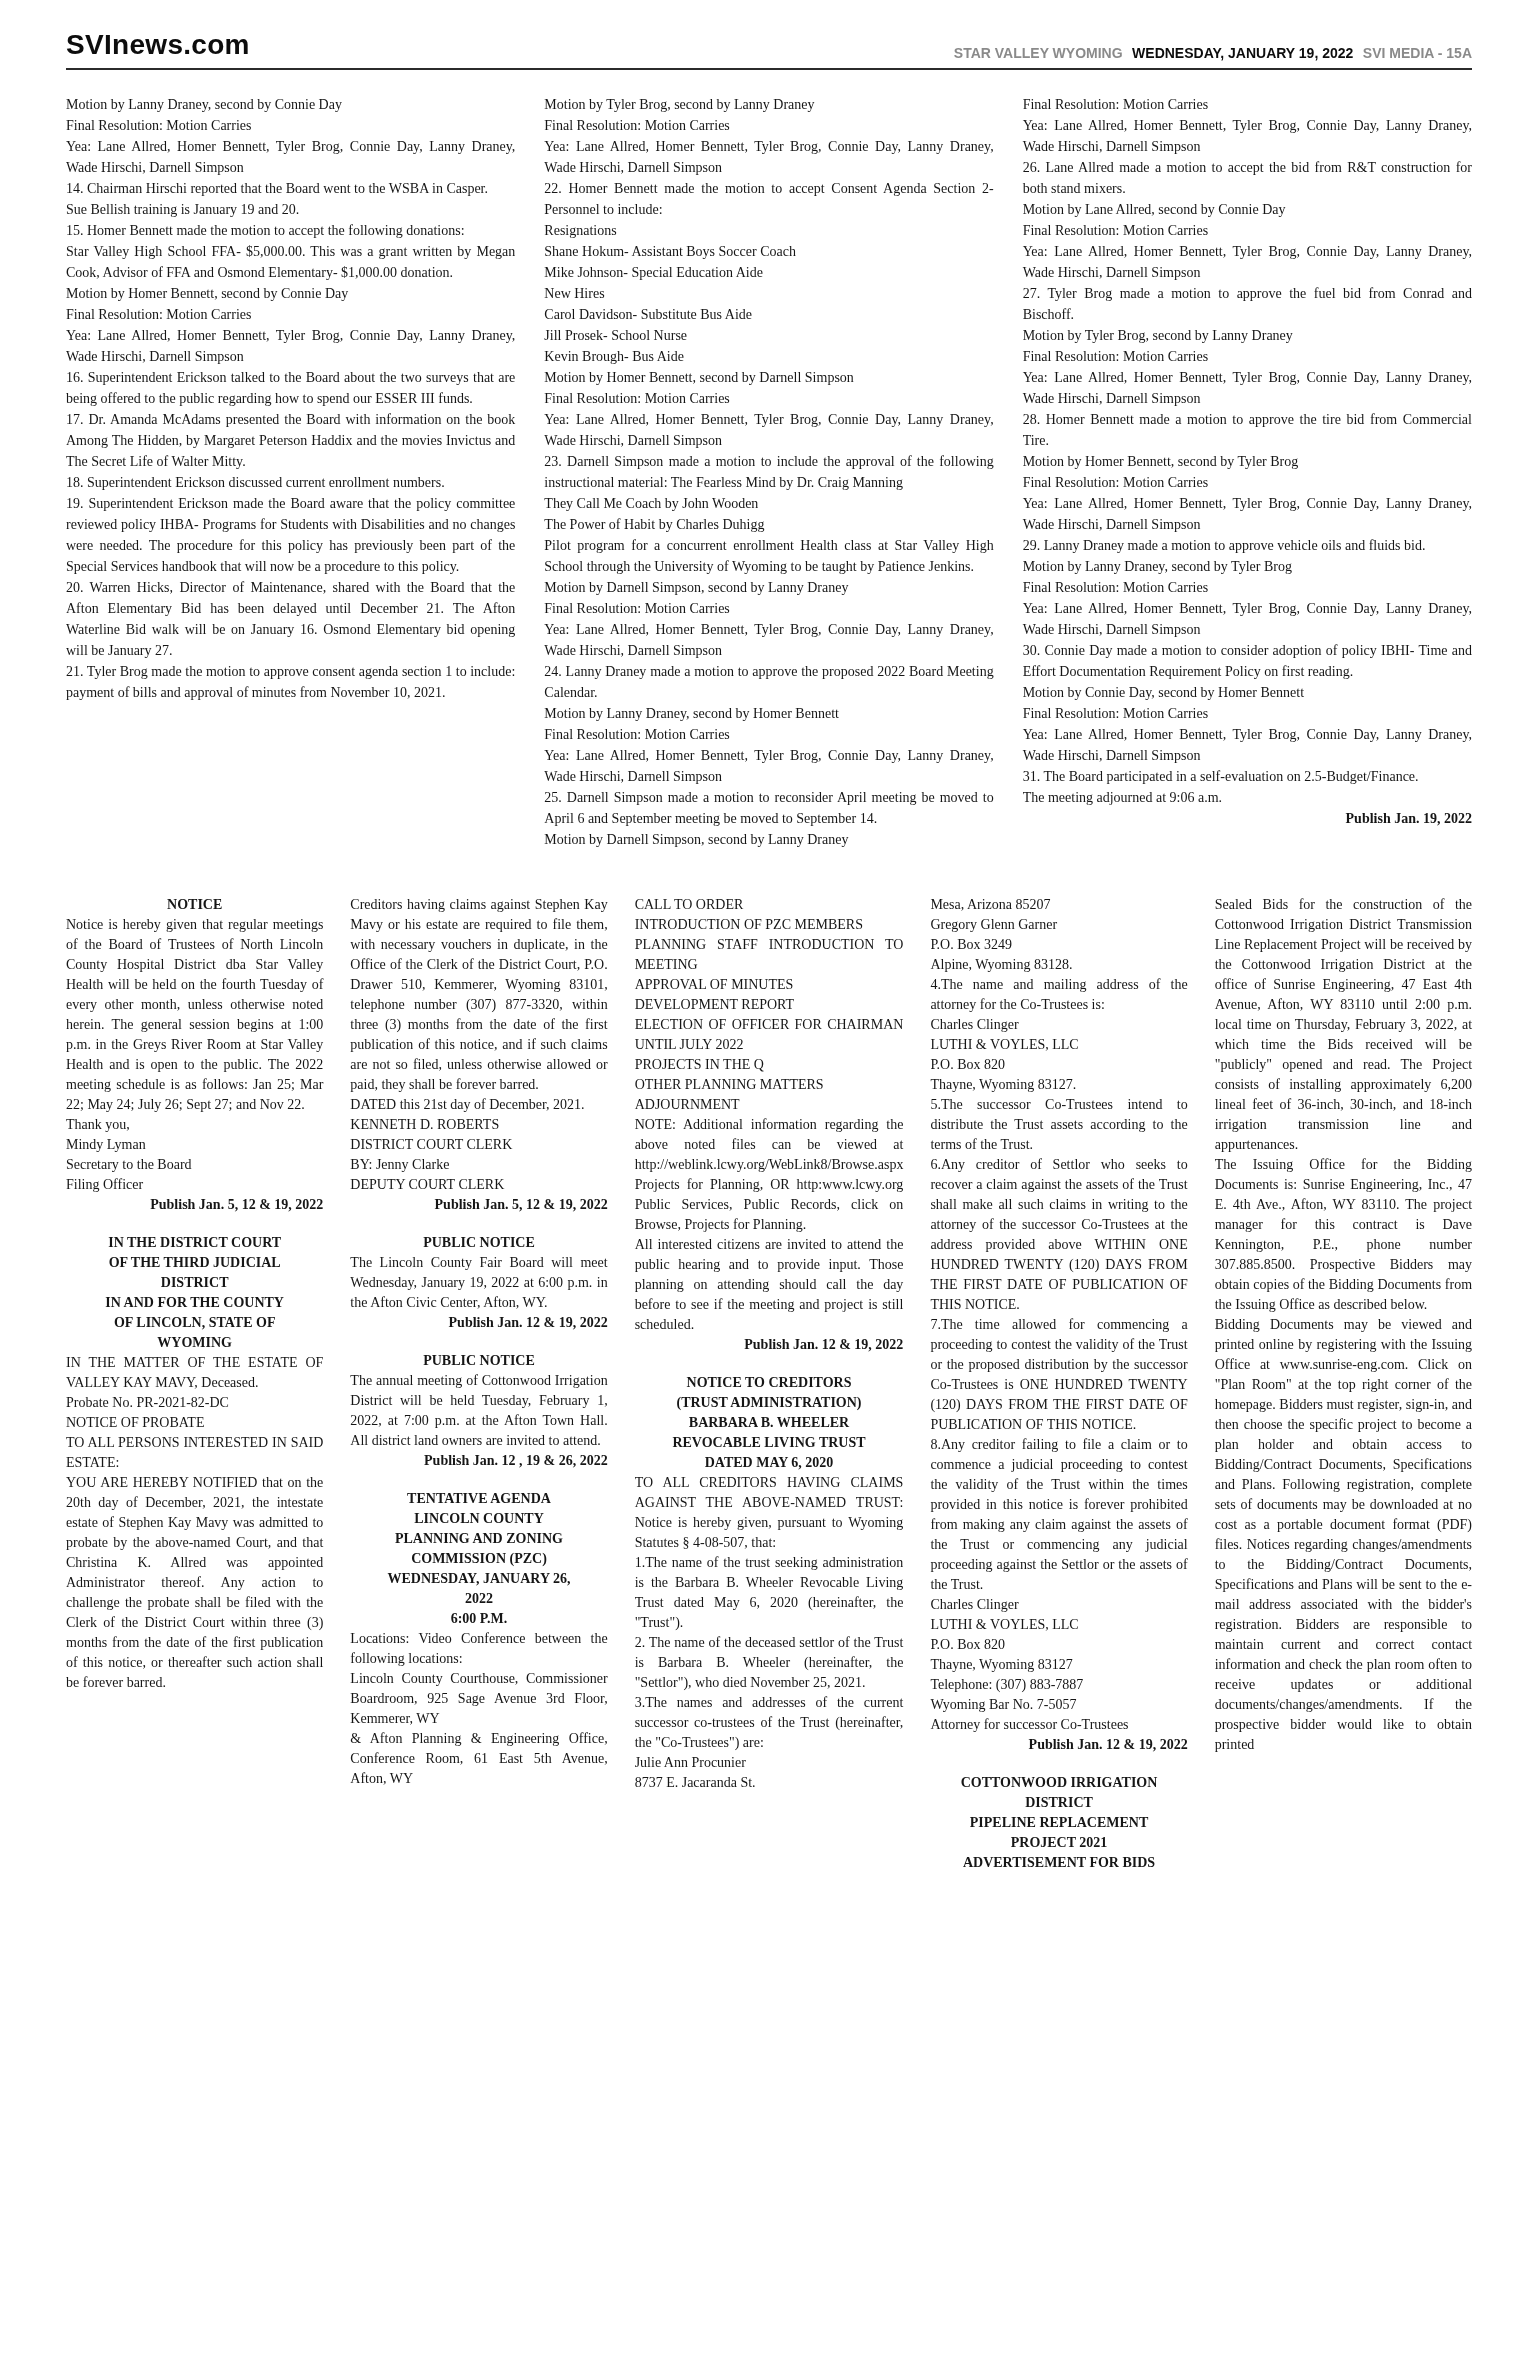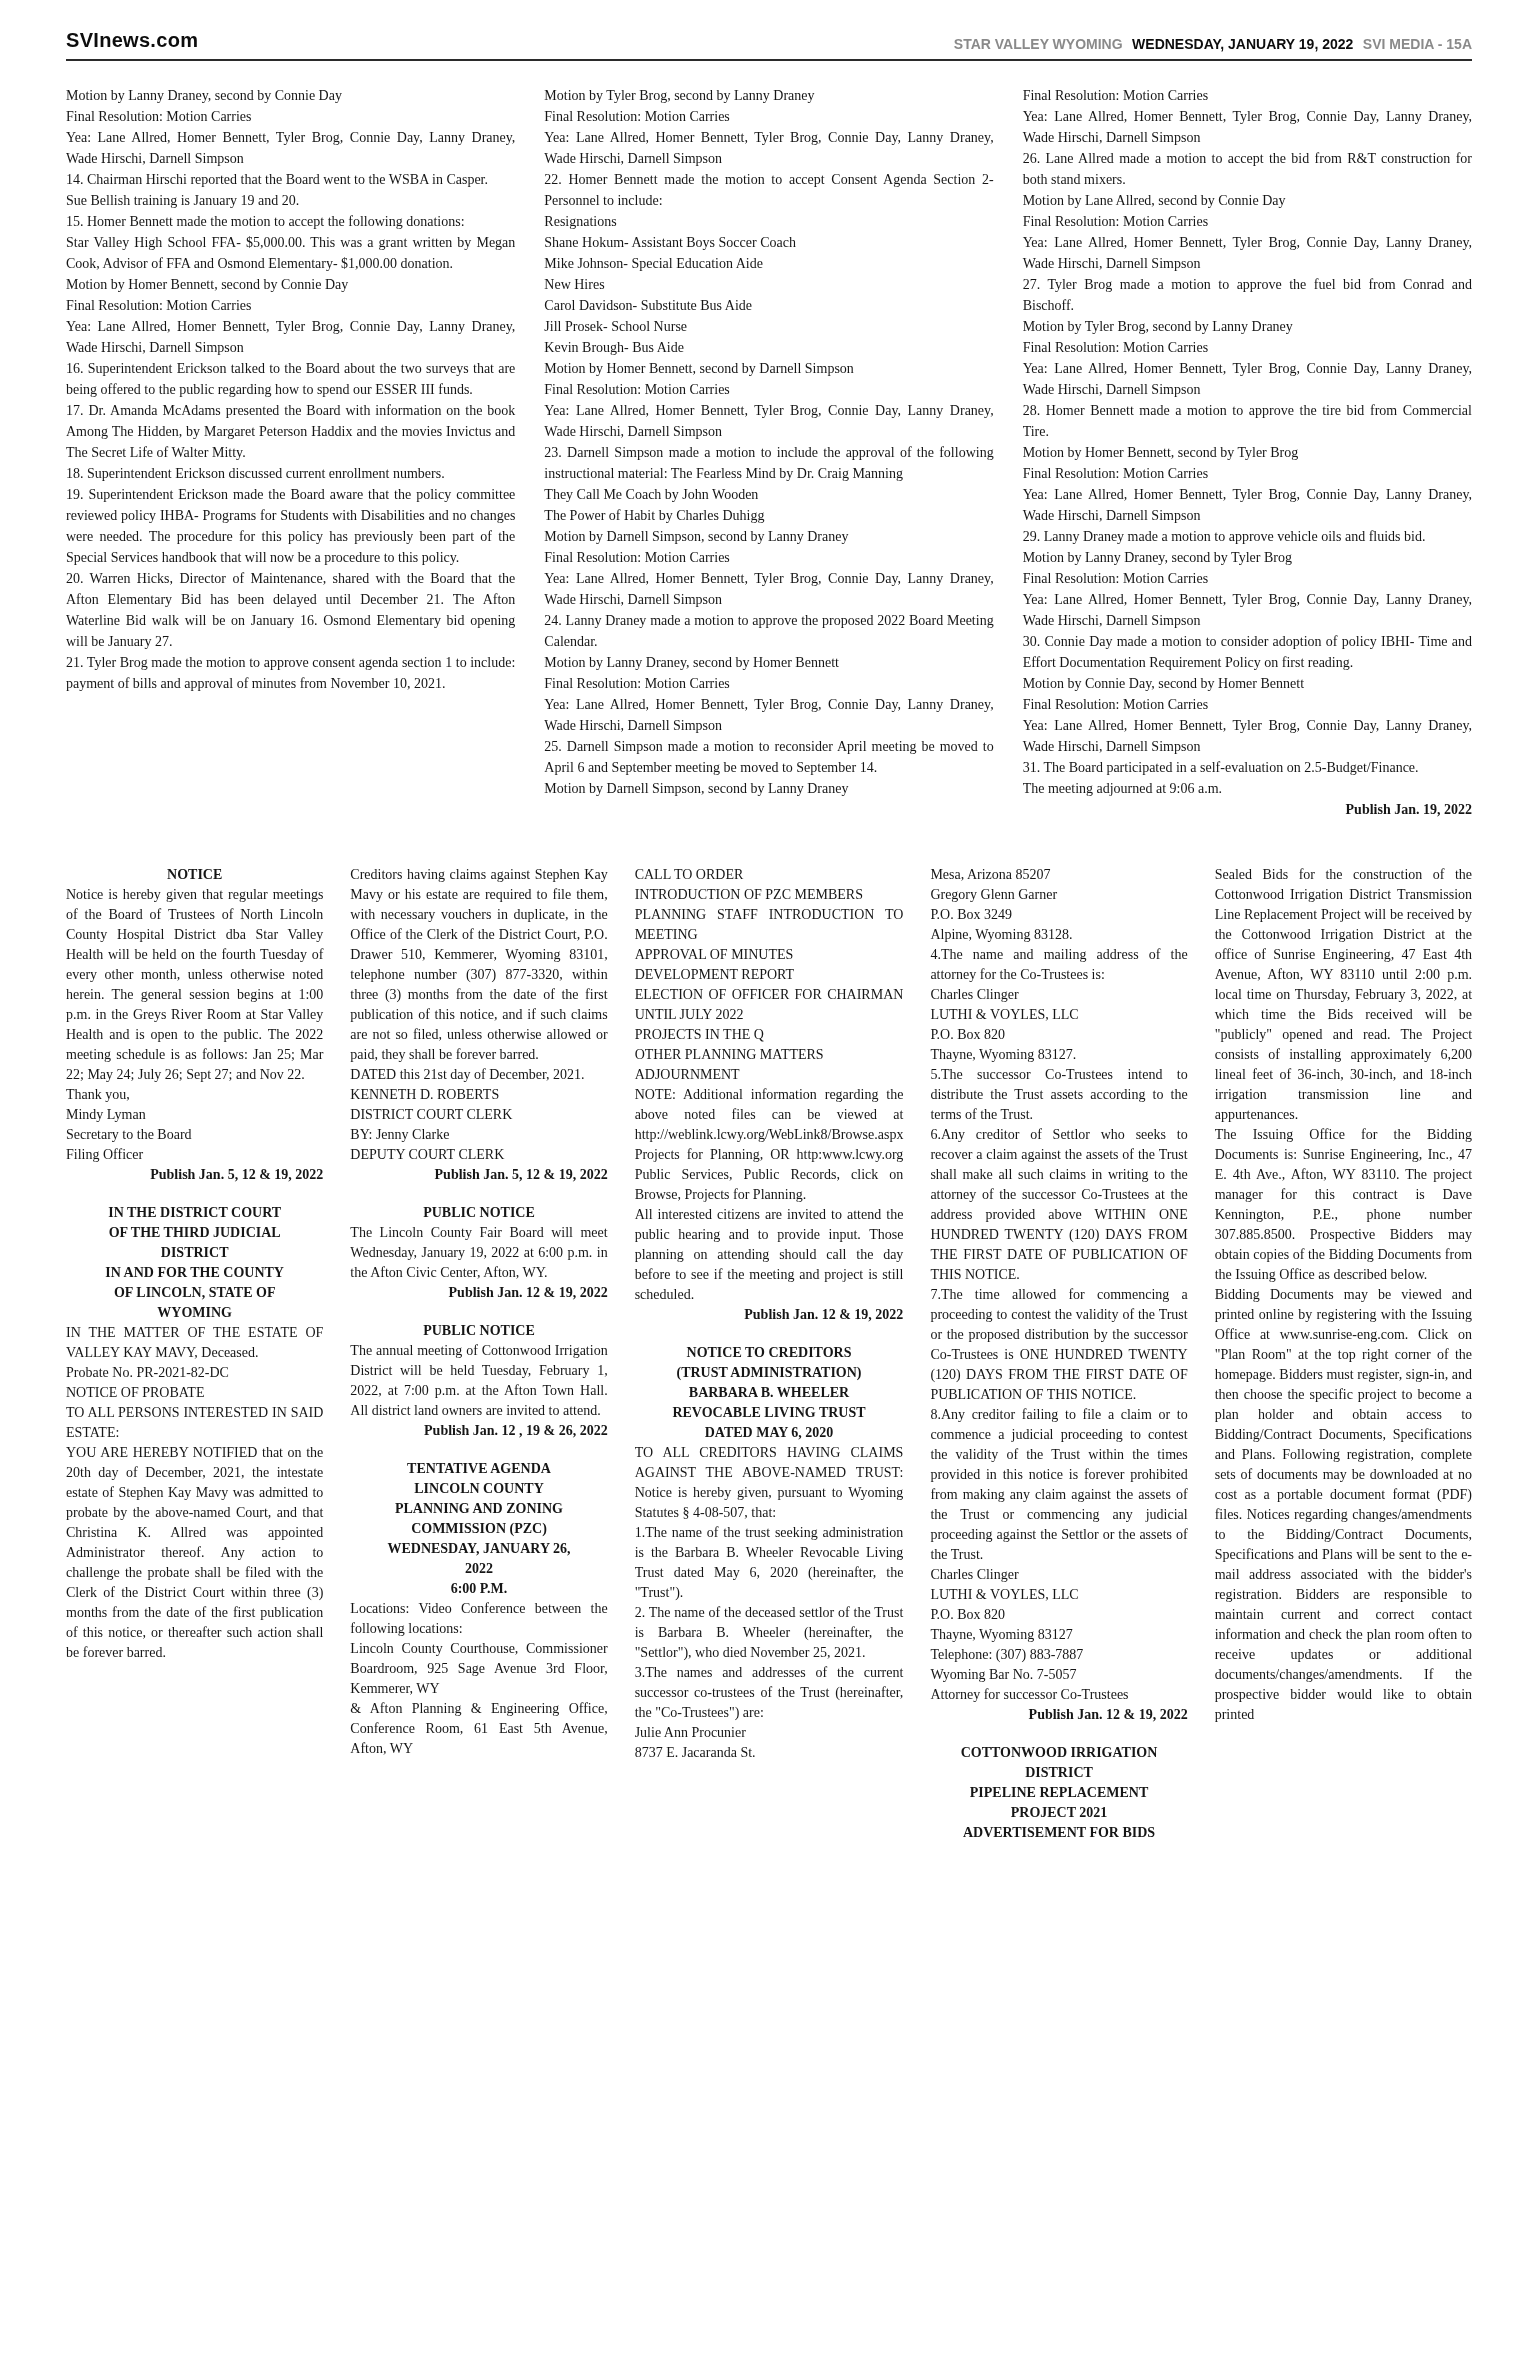--- a/index.html
+++ b/index.html
@@ -20,21 +20,21 @@
   
   .masthead {
     display: flex;
     justify-content: space-between;
     align-items: flex-end;
     padding-bottom: 7px;
   }
   .site {
     font-family: "Liberation Sans", sans-serif;
     font-weight: bold;
-    font-size: 20px;
+    font-size: 28px;
     letter-spacing: 0.3px;
     color: #0d0d0d;
   }
   .mast-right {
     font-family: "Liberation Sans", sans-serif;
     font-weight: bold;
     font-size: 14px;
   }
   .mast-right .gray { color: #8a8a8a; }
   .mast-right .black { color: #0d0d0d; margin: 0 5.6px; }
@@ -125,20 +125,21 @@
         <p class="block normal">New Hires</p>
         <p class="block normal">Carol Davidson- Substitute Bus Aide</p>
         <p class="block normal">Jill Prosek- School Nurse</p>
         <p class="block normal">Kevin Brough- Bus Aide</p>
         <p class="block normal">Motion by Homer Bennett, second by Darnell Simpson</p>
         <p class="block normal">Final Resolution: Motion Carries</p>
         <p class="block normal">Yea: Lane Allred, Homer Bennett, Tyler Brog, Connie Day, Lanny Draney, Wade Hirschi,  Darnell Simpson</p>
         <p class="block normal">23. Darnell Simpson made a motion to include the approval of the following instructional material: The Fearless Mind by Dr. Craig Manning</p>
         <p class="block normal">They Call Me Coach by John Wooden</p>
         <p class="block normal">The Power of Habit by Charles Duhigg</p>
+        <p class="block normal">Pilot program for a concurrent enrollment Health class at Star Valley High School through the  University of Wyoming to be taught by Patience Jenkins.</p>
         <p class="block normal">Motion by Darnell Simpson, second by Lanny Draney</p>
         <p class="block normal">Final Resolution: Motion Carries</p>
         <p class="block normal">Yea: Lane Allred, Homer Bennett, Tyler Brog, Connie Day, Lanny Draney, Wade Hirschi,  Darnell Simpson</p>
         <p class="block normal">24. Lanny Draney made a motion to approve the proposed 2022 Board Meeting Calendar.</p>
         <p class="block normal">Motion by Lanny Draney, second by Homer Bennett</p>
         <p class="block normal">Final Resolution: Motion Carries</p>
         <p class="block normal">Yea: Lane Allred, Homer Bennett, Tyler Brog, Connie Day, Lanny Draney, Wade Hirschi,  Darnell Simpson</p>
         <p class="block normal">25. Darnell Simpson made a motion to reconsider April meeting be moved to April 6 and September  meeting be moved to September 14.</p>
         <p class="block normal">Motion by Darnell Simpson, second by Lanny Draney</p>
       </div>

